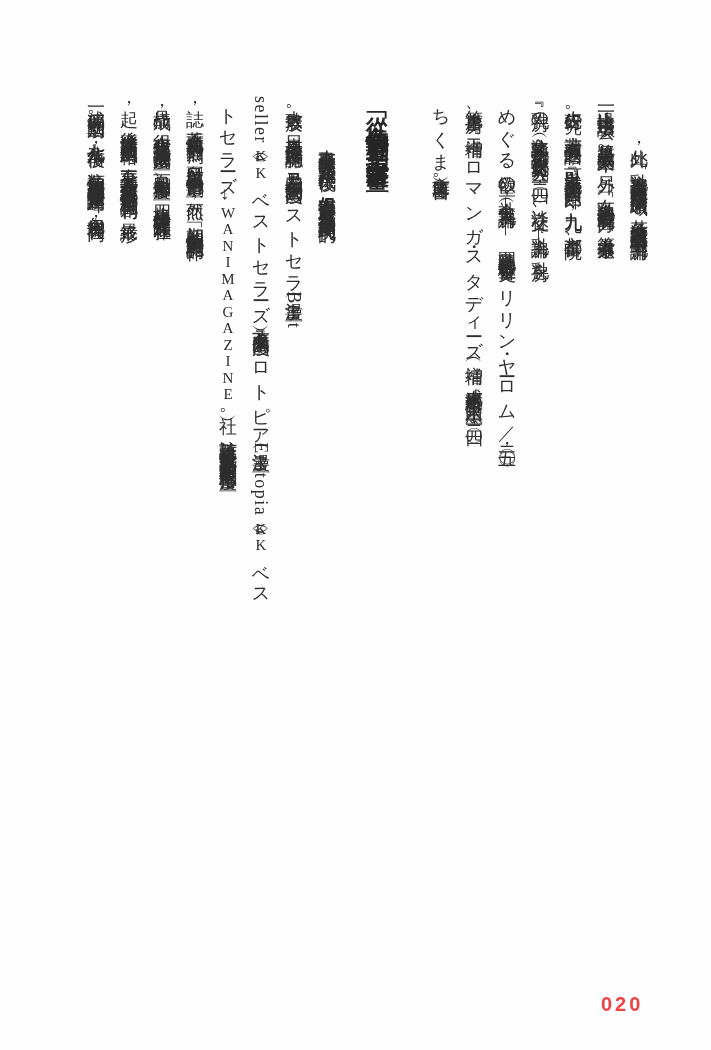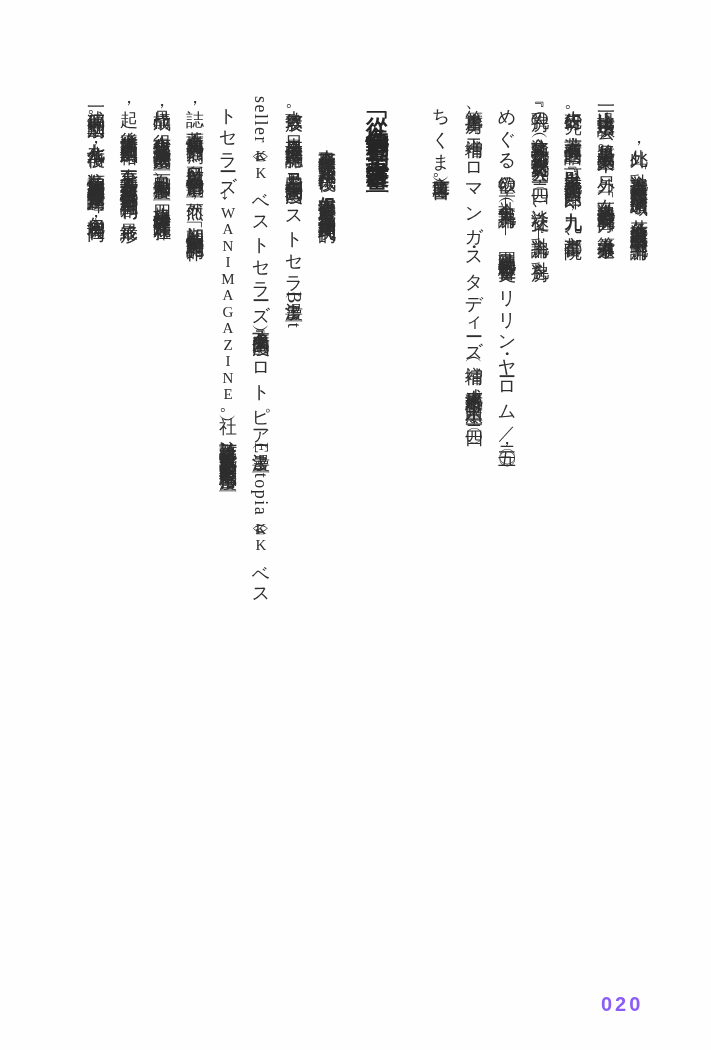--- a/index.html
+++ b/index.html
@@ -40,21 +40,21 @@
     white-space: nowrap;
   }
   .pagenum {
     position: absolute;
     left: 601px;
     top: 993px;
     font-family: "Liberation Sans", "DejaVu Sans", sans-serif;
     font-weight: 700;
     font-size: 20px;
     letter-spacing: 3px;
-    color: #8b5cf6;
+    color: #ef4444;
   }
 </style>
 </head>
 <body>
 
 <div class="page">
 
   <section class="vblock p1">
       <div class="tcol">　　此外，「乳房論」在漫畫界是一門非常活絡的領域。若各位讀者能與自己心中的「乳房論」</div>
       <div class="tcol">一邊比較一邊讀下去，將是筆者最大的榮幸。另外，在「乳房」的視覺表現方面，筆者亦做過不</div>

